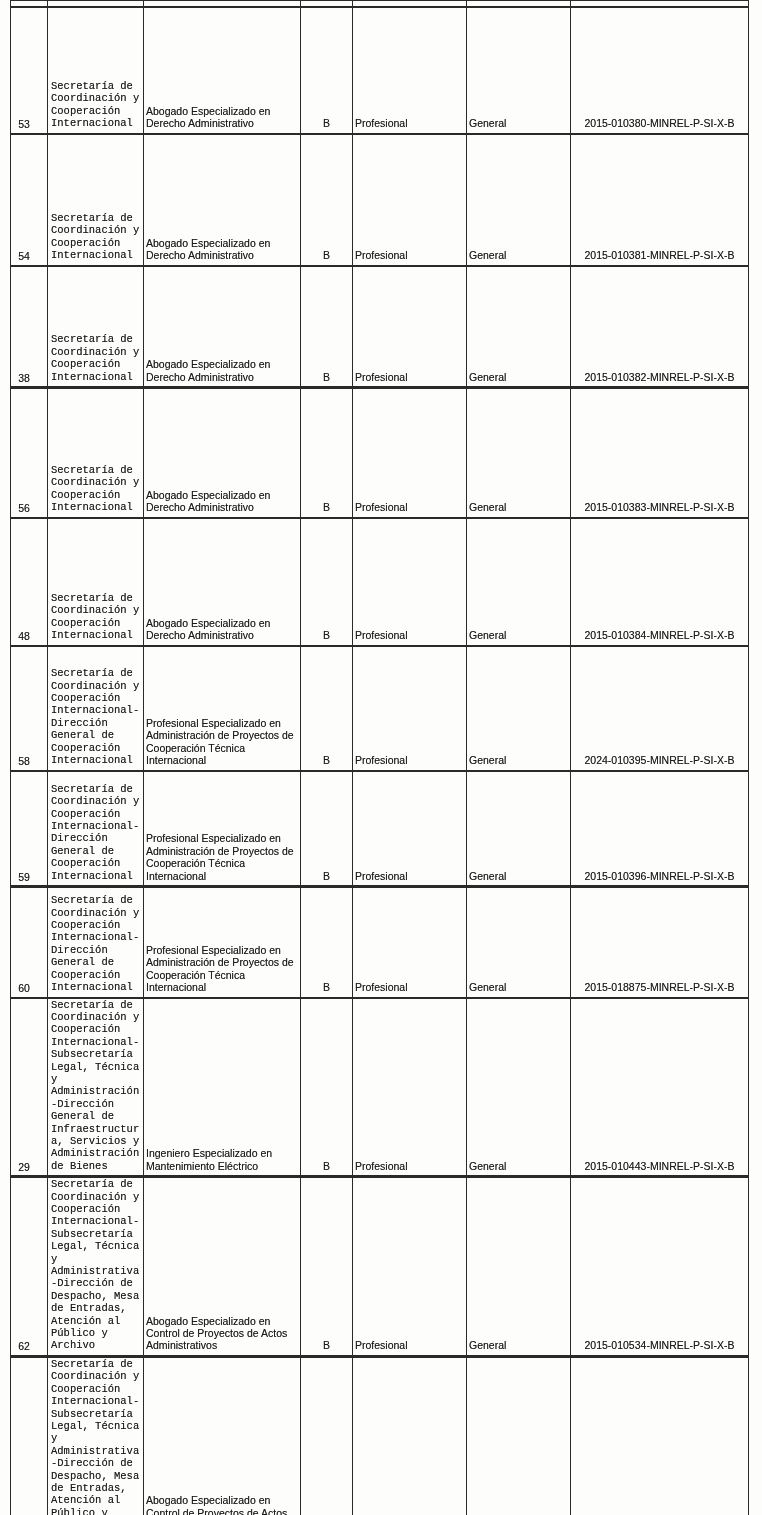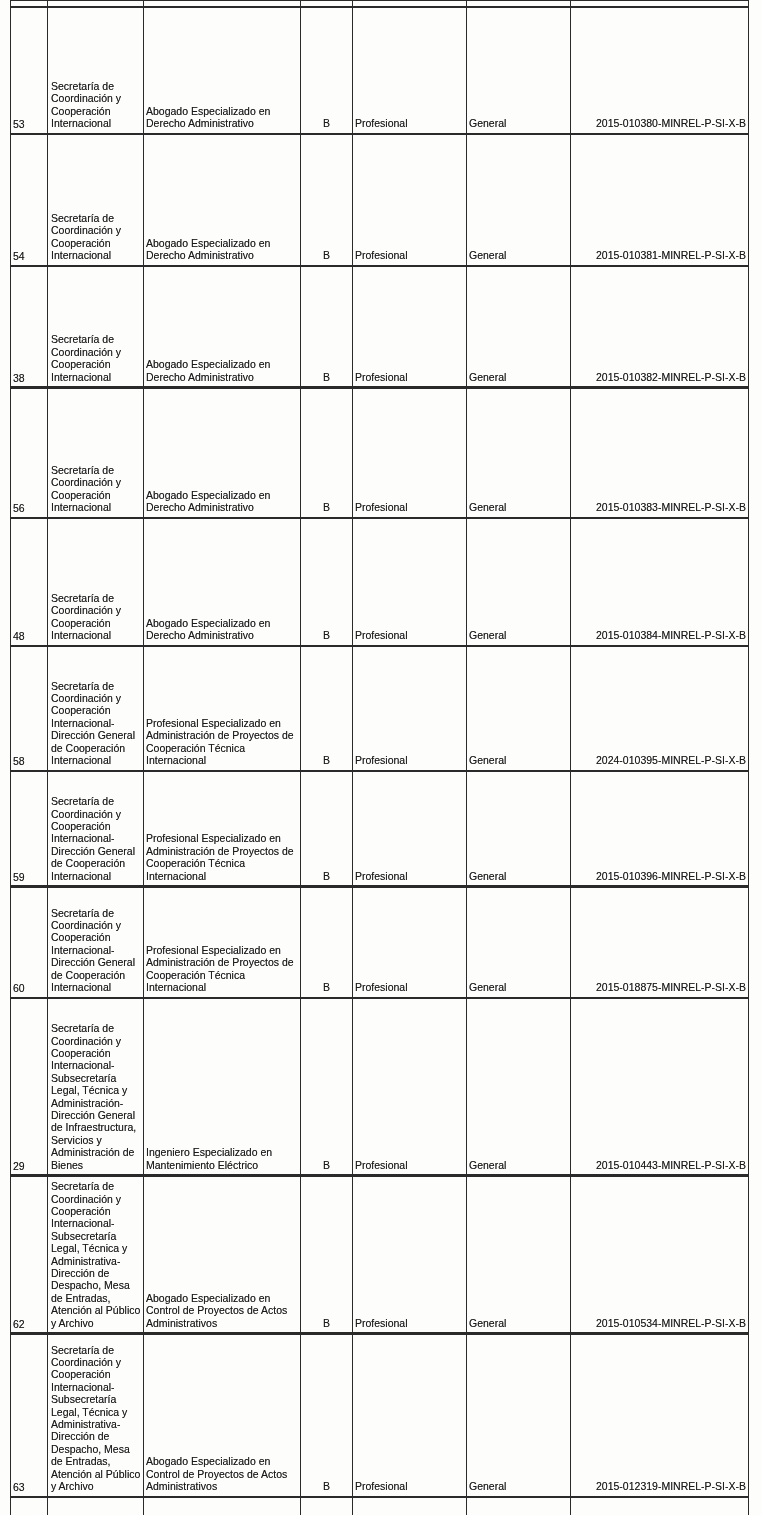--- a/index.html
+++ b/index.html
@@ -38,27 +38,27 @@
   }
   
   col.w-num  { width: 37px; }
   col.w-dep  { width: 96px; }
   col.w-pos  { width: 157px; }
   col.w-lvl  { width: 52px; }
   col.w-grp  { width: 114px; }
   col.w-cls  { width: 104px; }
   col.w-code { width: 178px; }
 
-  .c-num  { text-align: left; padding-right: 12px; padding-bottom: 2px; }
-  .c-dep  { text-align: left; padding-left: 3px; }
+  .c-num  { text-align: center; padding-right: 12px; padding-bottom: 2px; }
+  .c-dep  { text-align: left; padding-left: 3px; font-family: Liberation Mono, monospace; }
   .c-pos  { text-align: left; }
   .c-lvl  { text-align: center; }
   .c-grp  { text-align: left; }
   .c-cls  { }
-  .c-code { text-align: right; white-space: nowrap; }
+  .c-code { text-align: center; white-space: nowrap; }
 
   
   tr.sliver-top    { height: 6px;  }
   tr.sliver-bottom { height: 19px; }
   tr.r0  { height: 127px; }
   tr.r1  { height: 132px; }
   tr.r2  { height: 122px; }
   tr.r3  { height: 130px; }
   tr.r4  { height: 128px; }
   tr.r5  { height: 125px; }

